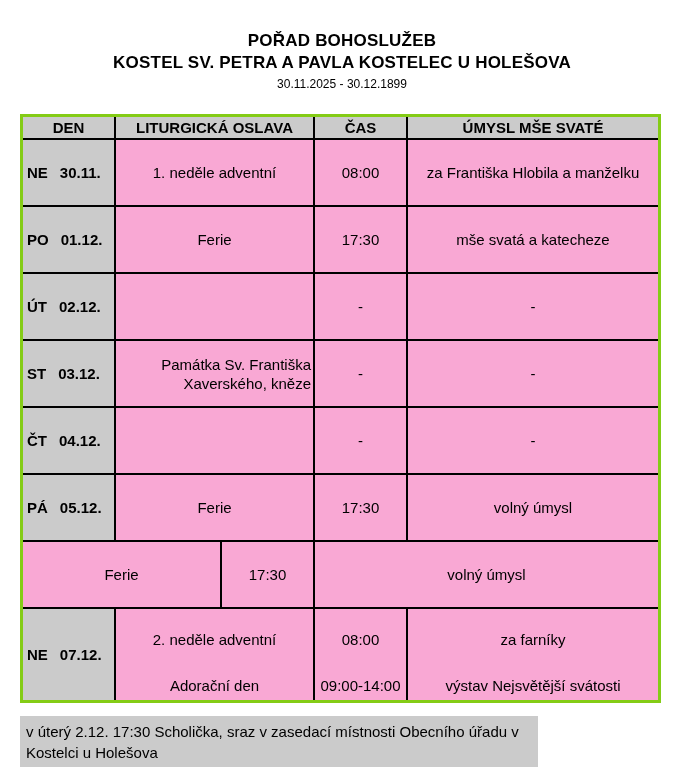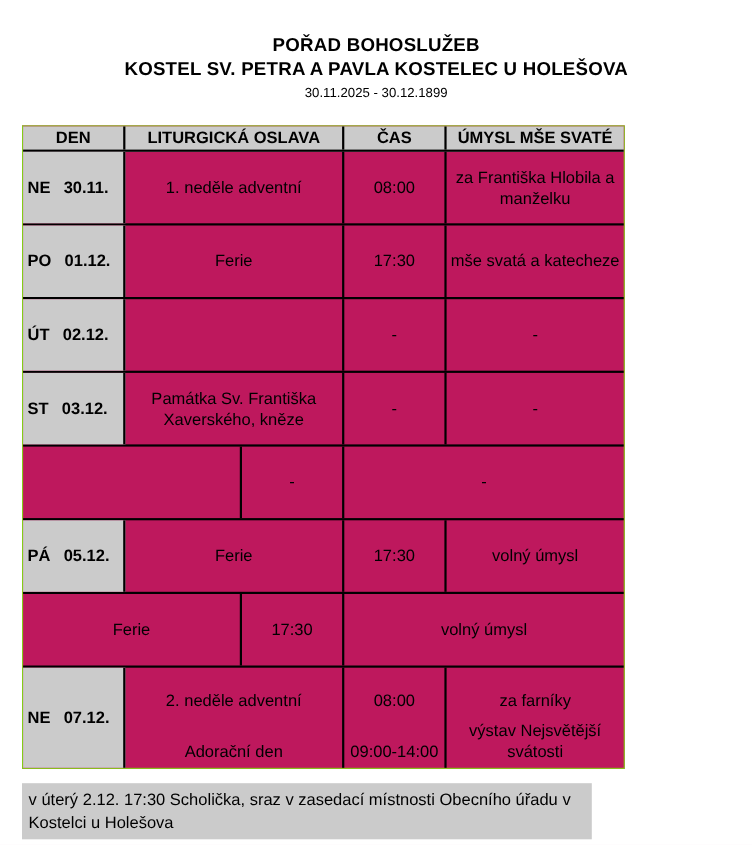--- a/index.html
+++ b/index.html
@@ -20,23 +20,23 @@
     line-height: 22px;
     letter-spacing: 0.2px;
   }
   .title-dates {
     font-size: 12px;
     font-weight: normal;
     line-height: 21px;
   }
   .schedule-table {
     margin: 19px 0 0 20px;
-    width: 548px;
-    border: 1px solid #84cc16;
-    background: #be185d;
+    width: 641px;
+    border: 3px solid #84cc16;
+    background: #f9a8d4;
   }
   .t-row { display: flex; border-bottom: 2px solid #000000; }
   .t-row:last-child { border-bottom: none; }
   .cell { border-right: 2px solid #000000; }
   .cell:last-child { border-right: none; }
   .c-day   { width: 93px; }
   .c-celeb { width: 199px; }
   .c-time  { width: 93px; }
   .c-int   { flex: 1; }
   .header-row { height: 23px; background: #cbcbcb; }
@@ -49,21 +49,21 @@
   .body-row .c-day {
     background: #cbcbcb;
     font-weight: bold;
     display: flex; align-items: center;
     padding-left: 4px;
   }
   .day-abbr { display: inline-block; }
   .day-date { display: inline-block; margin-left: 12px; }
   .body-row .c-celeb, .body-row .c-time, .body-row .c-int {
     display: flex; align-items: center; justify-content: center;
-    text-align: center; line-height: 19px; padding: 2px;
+    text-align: right; line-height: 19px; padding: 2px;
   }
   .stack {
     flex-direction: column;
     justify-content: space-between !important;
     align-items: center;
     padding: 21px 2px 5px 2px !important;
   }
   .footer-note {
     margin: 13px 0 0 20px;
     width: 518px;
@@ -127,20 +127,24 @@
       <div class="cell c-day">
         <span class="day-abbr">ST</span>
         <span class="day-date">03.12.</span>
       </div>
       <div class="cell c-celeb">Památka Sv. Františka Xaverského, kněze</div>
       <div class="cell c-time">-</div>
       <div class="cell c-int">-</div>
     </div>
 
     <div class="t-row body-row">
+      <div class="cell c-day">
+        <span class="day-abbr">ČT</span>
+        <span class="day-date">04.12.</span>
+      </div>
       <div class="cell c-celeb"></div>
       <div class="cell c-time">-</div>
       <div class="cell c-int">-</div>
     </div>
 
     <div class="t-row body-row">
       <div class="cell c-day">
         <span class="day-abbr">PÁ</span>
         <span class="day-date">05.12.</span>
       </div>

